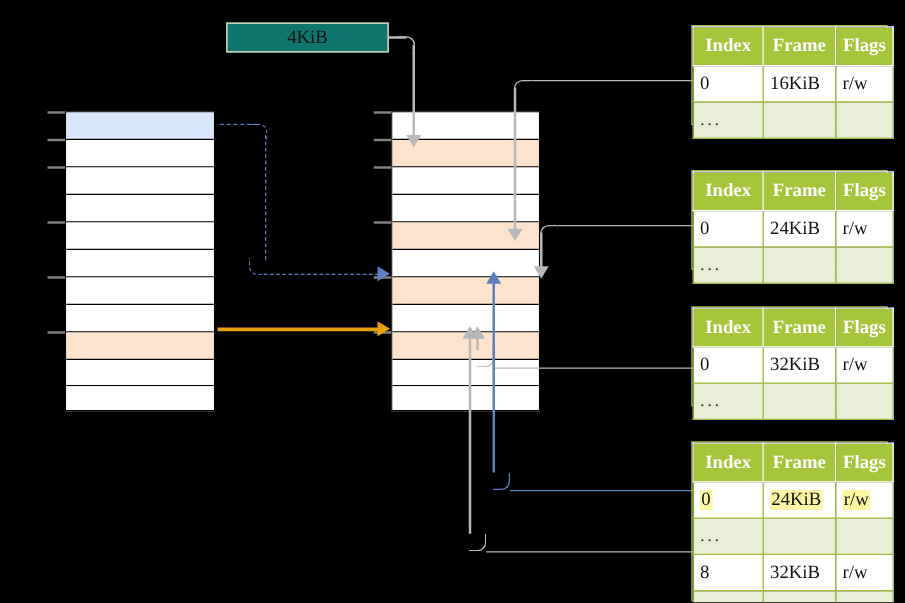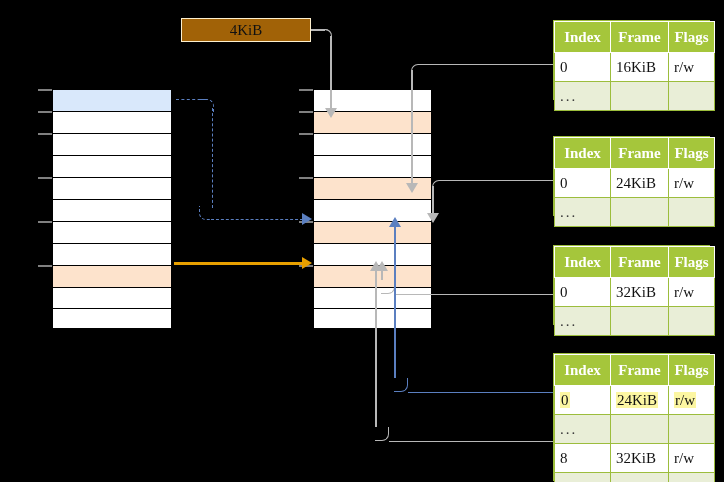--- a/index.html
+++ b/index.html
@@ -10,21 +10,21 @@
   .col{position:absolute;border:1.6px solid #000;box-sizing:border-box;background:#fff;}
   .cell{position:absolute;left:0;right:0;box-sizing:border-box;
         border-bottom:1.6px solid #000;background:#fff;}
   .cell.last{border-bottom:none;}
   .cell.blue{background:#d9e8fb;}
   .cell.peach{background:#fde3cc;}
 
   .tick{position:absolute;height:1.6px;background:#808080;width:14px;}
 
   
-  .labelbox{position:absolute;background:#a16207;border:1px solid #fdf0cf;
+  .labelbox{position:absolute;background:#0f766e;border:1px solid #fdf0cf;
             display:flex;align-items:center;justify-content:center;
             font-size:15px;color:#111;box-sizing:border-box;}
 
   
   .ptable{position:absolute;border:1px solid #9cbd3c;box-sizing:border-box;
           border-collapse:collapse;}
   .ptable table{border-collapse:collapse;width:100%;height:100%;table-layout:fixed;}
   .ptable th{background:#a5c63b;color:#fff;font-weight:bold;font-size:15px;
              text-align:center;border:1px solid #fff;padding:2px 0;height:26px;}
   .ptable td{font-size:15px;color:#111;border:1px solid #9cbd3c;

